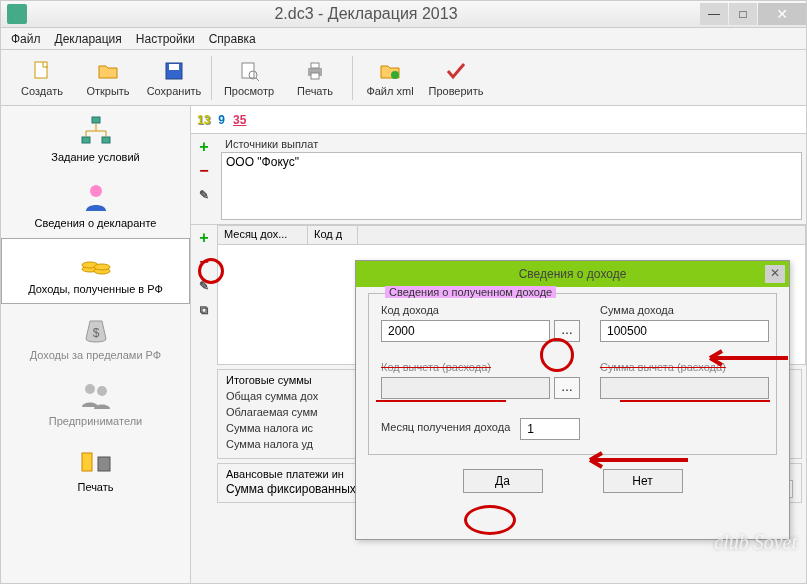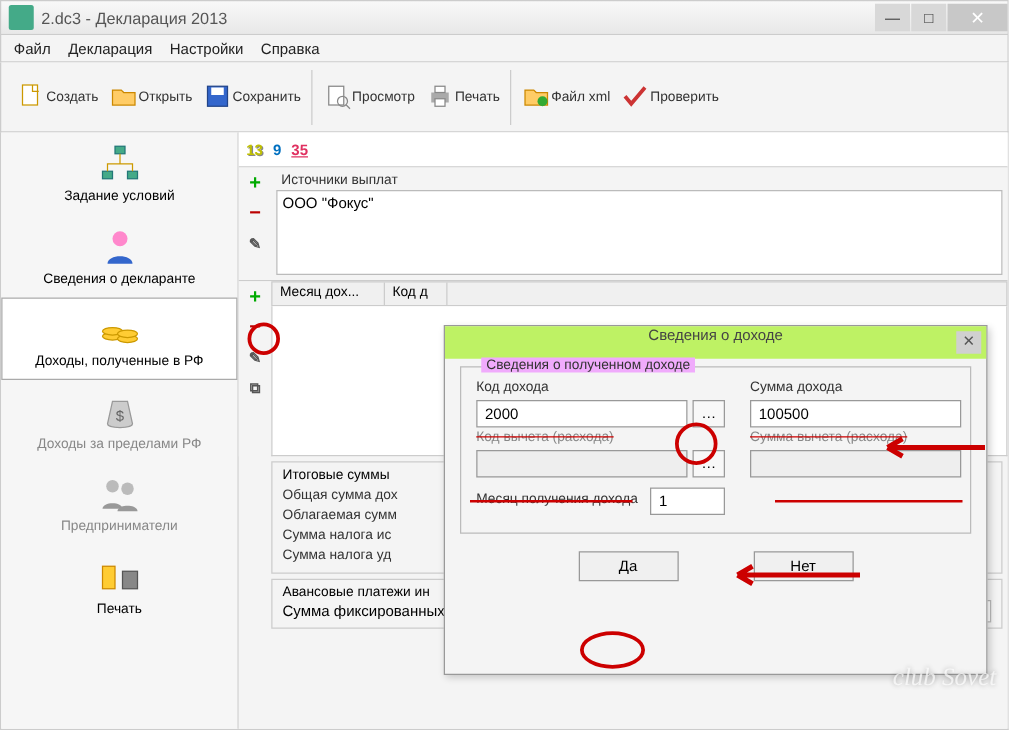--- a/index.html
+++ b/index.html
@@ -1,34 +1,34 @@
 <!DOCTYPE html>
 <html><head>
 <meta charset="utf-8">
 <style>
 * { box-sizing: border-box; margin: 0; padding: 0; font-family: Tahoma, Arial, sans-serif; font-size: 12px; }
 body { background: #fff; width: 807px; height: 584px; overflow: hidden; position: relative; }
 
 
 .titlebar { height: 28px; background: linear-gradient(#f8f8f8,#e8e8e8); border: 1px solid #ccc; display: flex; align-items: center; }
 .titlebar .app-icon { width: 20px; height: 20px; margin: 0 6px; background: #4a8; border-radius: 2px; }
-.titlebar .title { flex: 1; color: #555; font-size: 13px; }
+.titlebar .title { flex: 1; text-align: center; color: #555; font-size: 16px; }
 .titlebar .win-btns { display: flex; }
 .titlebar .win-btn { width: 28px; height: 22px; background: #d8d8d8; margin-left: 1px; text-align: center; line-height: 22px; color: #333; }
 .titlebar .win-close { background: #c8c8c8; width: 48px; color:#fff; font-size:14px; }
 
 
 .menubar { height: 22px; background: #f4f4f4; border: 1px solid #ccc; border-top: none; display: flex; align-items: center; padding: 0 10px; gap: 14px; }
 .menubar span { color: #222; cursor: default; }
 
 
 .toolbar { height: 56px; background: #f4f4f4; border: 1px solid #ccc; border-top: none; display: flex; align-items: center; padding: 2px 6px; }
 .tool-group { display: flex; gap: 8px; padding: 0 6px; }
 .tool-sep { width: 1px; height: 44px; background: #ccc; margin: 0 2px; }
-.tool-btn { display: flex; align-items: center; justify-content: center; min-width: 58px; height: 50px; cursor: pointer; }
+.tool-btn { display: flex; flex-direction: column; align-items: center; justify-content: center; min-width: 58px; height: 50px; cursor: pointer; }
 .tool-btn .ico { width: 24px; height: 24px; margin-bottom: 2px; }
 .tool-btn span { font-size: 11px; color: #333; }
 
 
 .main { display: flex; border: 1px solid #ccc; border-top: none; height: calc(584px - 28px - 22px - 56px); }
 .sidebar { width: 190px; background: #f6f6f6; border-right: 1px solid #ccc; display: flex; flex-direction: column; align-items: stretch; }
 .side-item { display: flex; flex-direction: column; align-items: center; padding: 8px 4px; border: 1px solid transparent; cursor: pointer; }
 .side-item.selected { background: #fff; border: 1px solid #aaa; }
 .side-item.dim { color: #888; }
 .side-item .sico { width: 36px; height: 32px; margin-bottom: 4px; }
@@ -63,26 +63,26 @@
 .totals .tt { font-size: 11px; margin-bottom: 4px; }
 .totals .row { font-size: 11px; color: #333; margin: 4px 0; }
 
 
 .advance { border: 1px solid #ccc; margin: 4px 4px 0 26px; padding: 4px 8px; background: #f4f4f4; }
 .advance .row { font-size: 11px; display:flex; align-items:center; gap:10px; }
 .advance input { width: 60px; height: 18px; border: 1px solid #bbb; background: #fff; text-align: right; padding: 0 4px; }
 
 
 .dialog { position: absolute; left: 355px; top: 260px; width: 435px; height: 280px; background: #f4f4f4; border: 1px solid #999; box-shadow: 2px 2px 6px rgba(0,0,0,.2); }
-.dlg-title { height: 26px; background: #bef264; display: flex; justify-content: center; position: relative; color: #444; font-size: 12px; }
+.dlg-title { height: 26px; background: #84cc16; display: flex; align-items: center; justify-content: center; position: relative; color: #444; font-size: 12px; }
 .dlg-close { position: absolute; right: 4px; top: 4px; width: 20px; height: 18px; background: #d0d0d0; text-align: center; line-height: 16px; color: #555; cursor: pointer; }
 .dlg-body { padding: 6px 12px; }
 .fieldset { border: 1px solid #bbb; padding: 10px 12px 14px 12px; position: relative; }
 .fs-legend { position: absolute; top: -8px; left: 16px; background: #f0abfc; padding: 0 4px; font-size: 11px; color: #333; }
-.dlg-row { display: flex; gap: 20px; margin-bottom: 2px; }
+.dlg-row { display: flex; gap: 20px; margin-bottom: 19px; }
 .dlg-col { flex: 1; display: flex; flex-direction: column; }
 .dlg-label { font-size: 11px; margin-bottom: 4px; color: #333; }
 .dlg-label.struck { color: #888; text-decoration: line-through #c00; }
 .inline { display: flex; gap: 4px; align-items: center; }
 .txt { height: 22px; border: 1px solid #999; background: #fff; padding: 0 6px; font-size: 12px; flex: 1; }
 .txt.dis { background: #eee; }
 .pick { width: 26px; height: 22px; border: 1px solid #999; background: #f8f8f8; text-align: center; line-height: 18px; cursor: pointer; }
 .month-row { display: flex; align-items: center; gap: 10px; margin-top: 8px; }
 .month-row .txt { width: 60px; flex: none; }
 .dlg-btns { display: flex; justify-content: center; gap: 60px; margin-top: 14px; }

